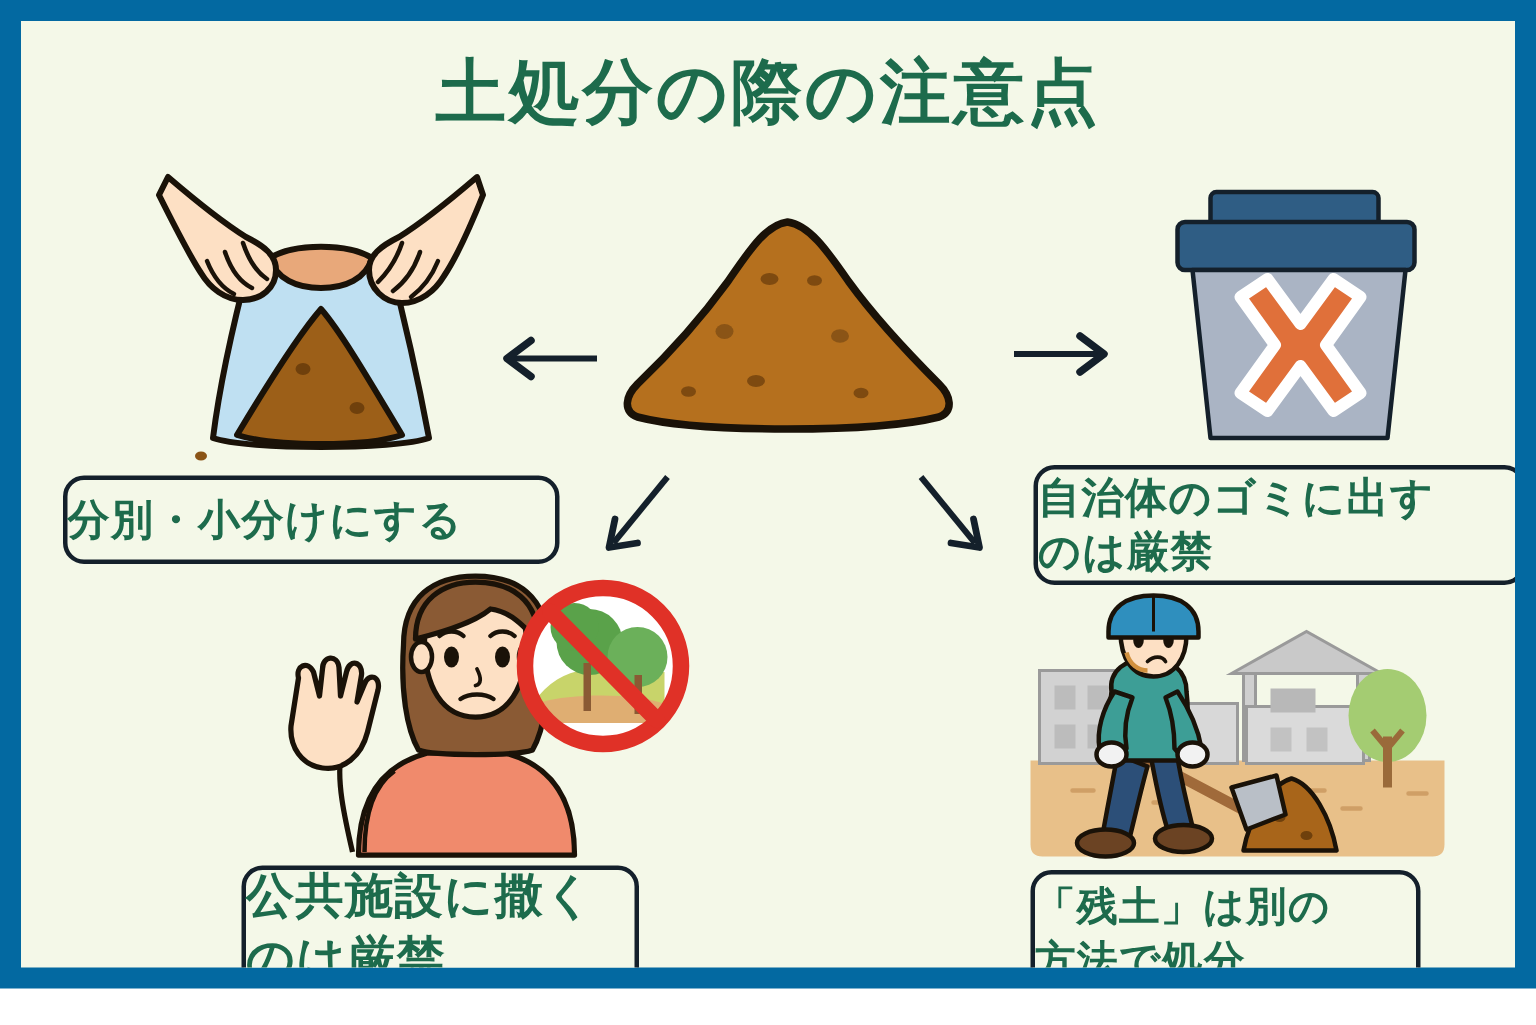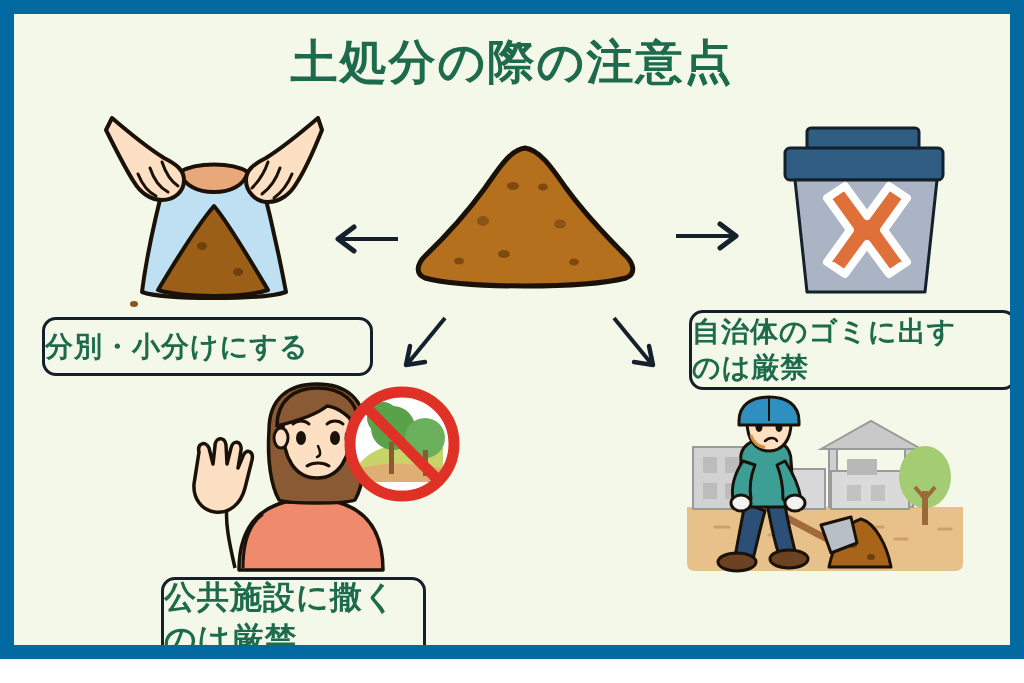--- a/index.html
+++ b/index.html
@@ -298,15 +298,19 @@
     <div class="label-box" id="lbl-nogarbage">
       <span class="ln">自治体のゴミに出す</span>
       <span class="ln">のは厳禁</span>
     </div>
 
     <div class="label-box" id="lbl-nopublic">
       <span class="ln">公共施設に撒く</span>
       <span class="ln">のは厳禁</span>
     </div>
 
+    <div class="label-box" id="lbl-zando">
+      <span class="ln">「残土」は別の</span>
+      <span class="ln">方法で処分</span>
+    </div>
 
   </div>
 </div>
 
 </body></html>

